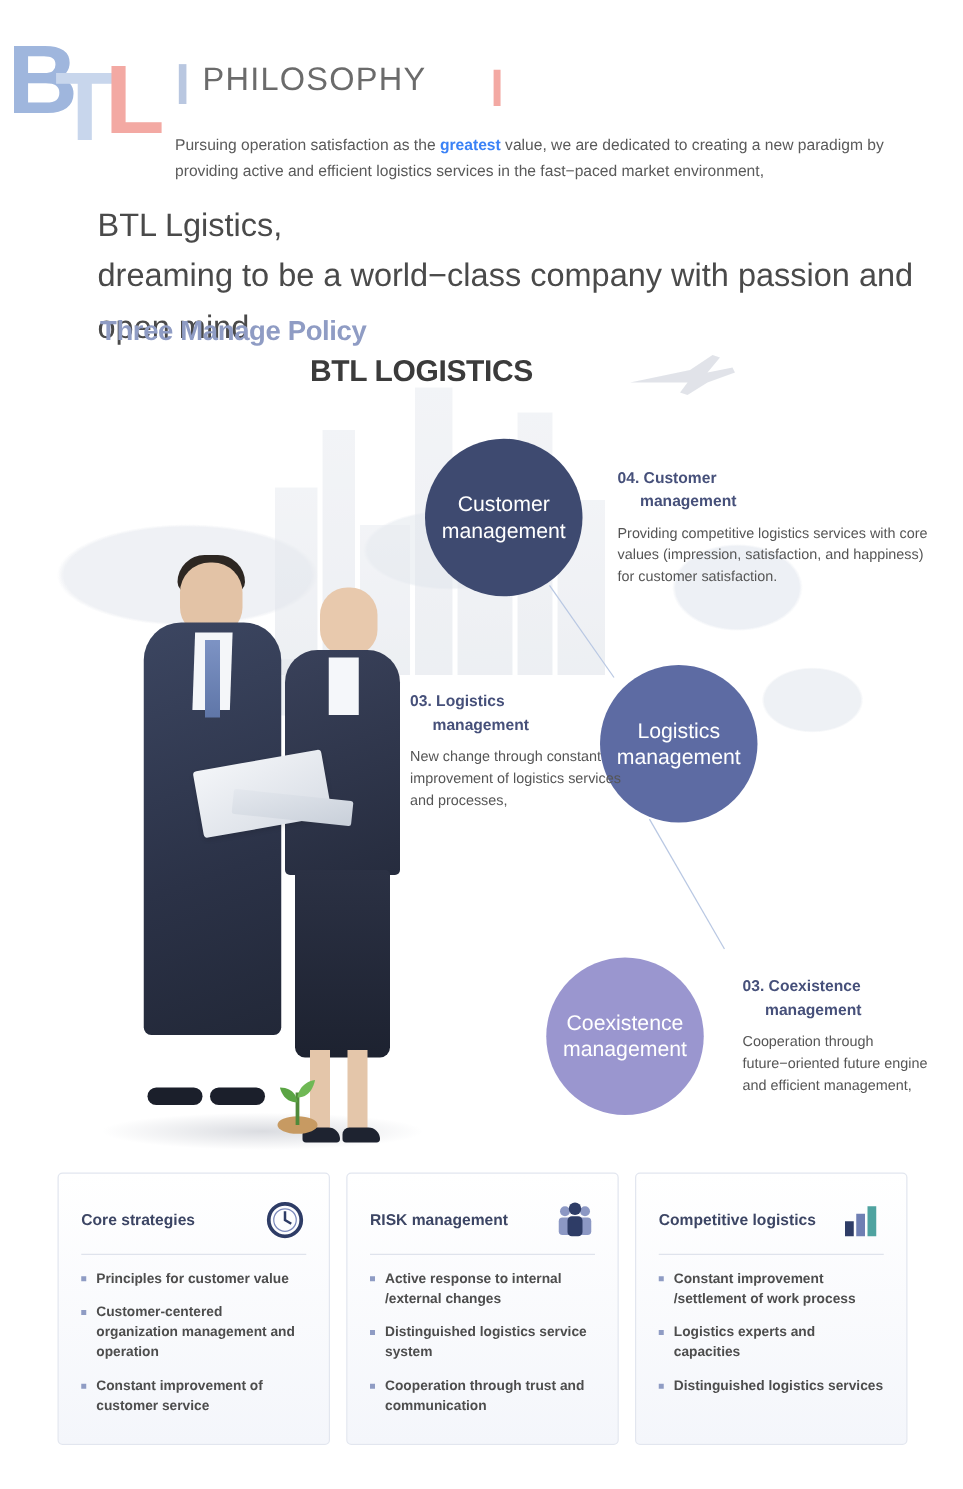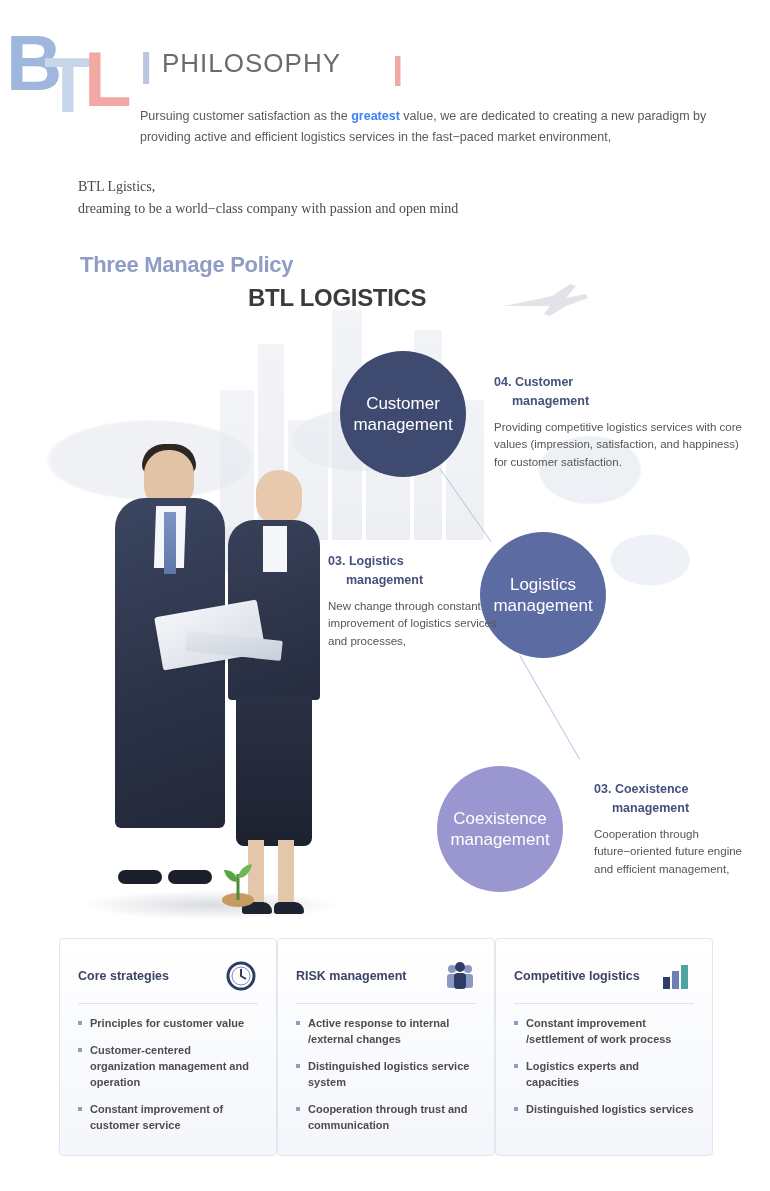--- a/index.html
+++ b/index.html
@@ -38,24 +38,23 @@
     font-size: 40px; color: #f3a9a3; font-weight: bold;
     transform: scaleX(-1);
   }
   .philo-desc {
     position: absolute; left: 140px; top: 106px; width: 600px;
     font-size: 12.5px; color: #5a5a5a; line-height: 1.65;
   }
   .philo-desc b { color: #3b82f6; }
 
   .slogan {
-    position: absolute; left: 78px; top: 176px; width: 660px;
-    font-size: 14px; color: #4a4a4a; line-height: 1.55;
+    position: absolute; left: 78px; top: 160px; width: 660px;
+    font-size: 26px; color: #4a4a4a; line-height: 1.55;
     font-weight: 400;
-    font-family: Liberation Serif, serif;
   }
 
   .three-policy {
     position: absolute; left: 80px; top: 252px;
     font-size: 22px; font-weight: bold; color: #8f9cc4;
     letter-spacing: -0.3px;
   }
   .btl-logistics {
     position: absolute; left: 248px; top: 284px;
     font-size: 24px; font-weight: bold; color: #3b3b3b;
@@ -154,21 +153,21 @@
   .num-body { margin-top: 8px; font-size: 11.5px; color: #555; line-height: 1.55; }
 
   #desc-01 { left: 494px; top: 373px; width: 250px; }
   #desc-02 { left: 328px; top: 552px; width: 170px; }
   #desc-03 { left: 594px; top: 780px; width: 160px; }
 
   
   .cards {
     position: absolute; left: 46px; top: 938px;
     width: 680px; height: 218px;
-    display: flex; justify-content: center;
+    display: flex; justify-content: space-between;
   }
   .card {
     width: 218px; height: 218px;
     background: linear-gradient(180deg,#ffffff 0%, #f4f6fb 100%);
     border: 1px solid #e2e6ef;
     border-radius: 4px;
     padding: 22px 18px 16px 18px;
     position: relative;
   }
   .card-head {
@@ -196,21 +195,21 @@
 
   <div class="wm wm-b">B</div>
   <div class="wm wm-t">T</div>
   <div class="wm wm-l">L</div>
 
   <div class="philo-mark">l</div>
   <div class="philo-title">PHILOSOPHY</div>
   <div class="philo-mark2">l</div>
 
   <div class="philo-desc">
-    <span>Pursuing customer satisfaction as the </span><b>greatest</b><span> value, we are dedicated to creating a new paradigm by providing active and efficient logistics services in the fast−paced market environment,</span>
+    <span>Pursuing operation satisfaction as the </span><b>greatest</b><span> value, we are dedicated to creating a new paradigm by providing active and efficient logistics services in the fast−paced market environment,</span>
   </div>
 
   <div class="slogan">
     <div>BTL Lgistics,</div>
     <div>dreaming to be a world−class company with passion and open mind</div>
   </div>
 
   <div class="three-policy">Three Manage Policy</div>
   <div class="btl-logistics">BTL LOGISTICS</div>
 

